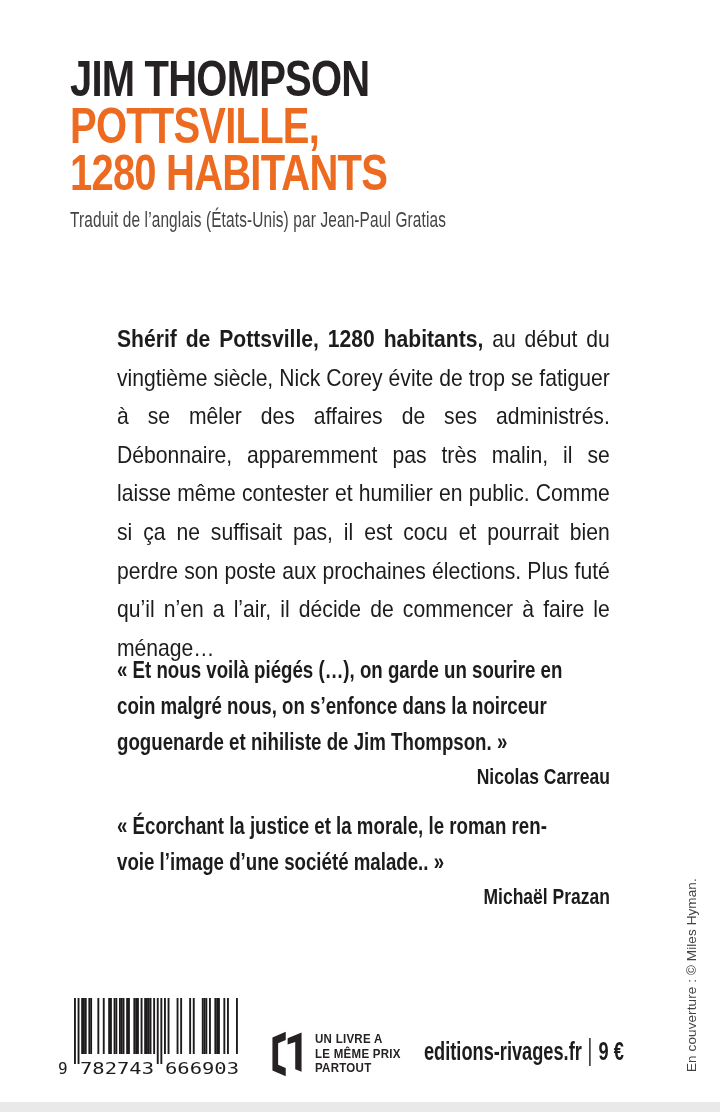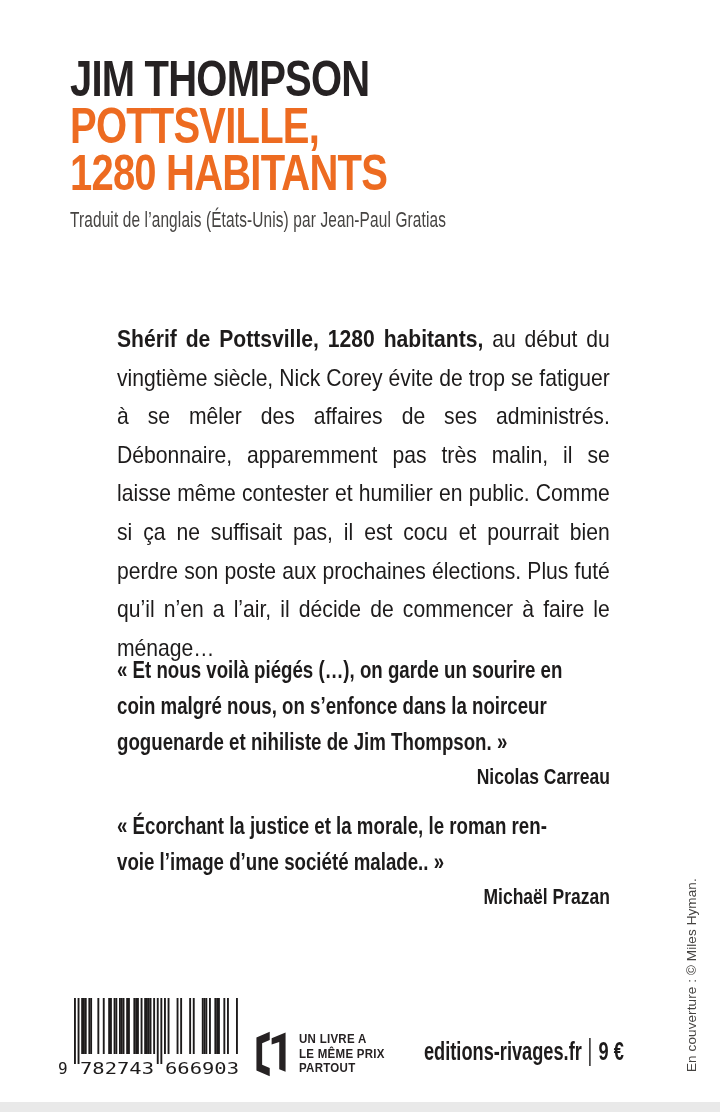--- a/index.html
+++ b/index.html
@@ -38,21 +38,21 @@
     white-space:nowrap; color:#1d1b1b;
   }
   .q-attr{
     margin-top:4px; width:620px; text-align:right;
     font-size:22px; font-weight:700; color:#1d1b1b;
   }
   
   .barcode{position:absolute; left:56px; top:998px;}
   .barcode svg{display:block; fill:#1d1b1b;}
   .price-logo{
-    position:absolute; left:252px; top:1027px;
+    position:absolute; left:268px; top:1027px;
     display:flex; align-items:center; gap:9px;
   }
   .price-logo svg{display:block;}
   .logo-text{
     font-size:12.5px; line-height:14.5px; font-weight:700;
     letter-spacing:0.3px; color:#262223; white-space:nowrap;
     transform:scaleX(0.92); transform-origin:0 0;
   }
   .site-price{
     position:absolute; left:424px; top:1036px;

